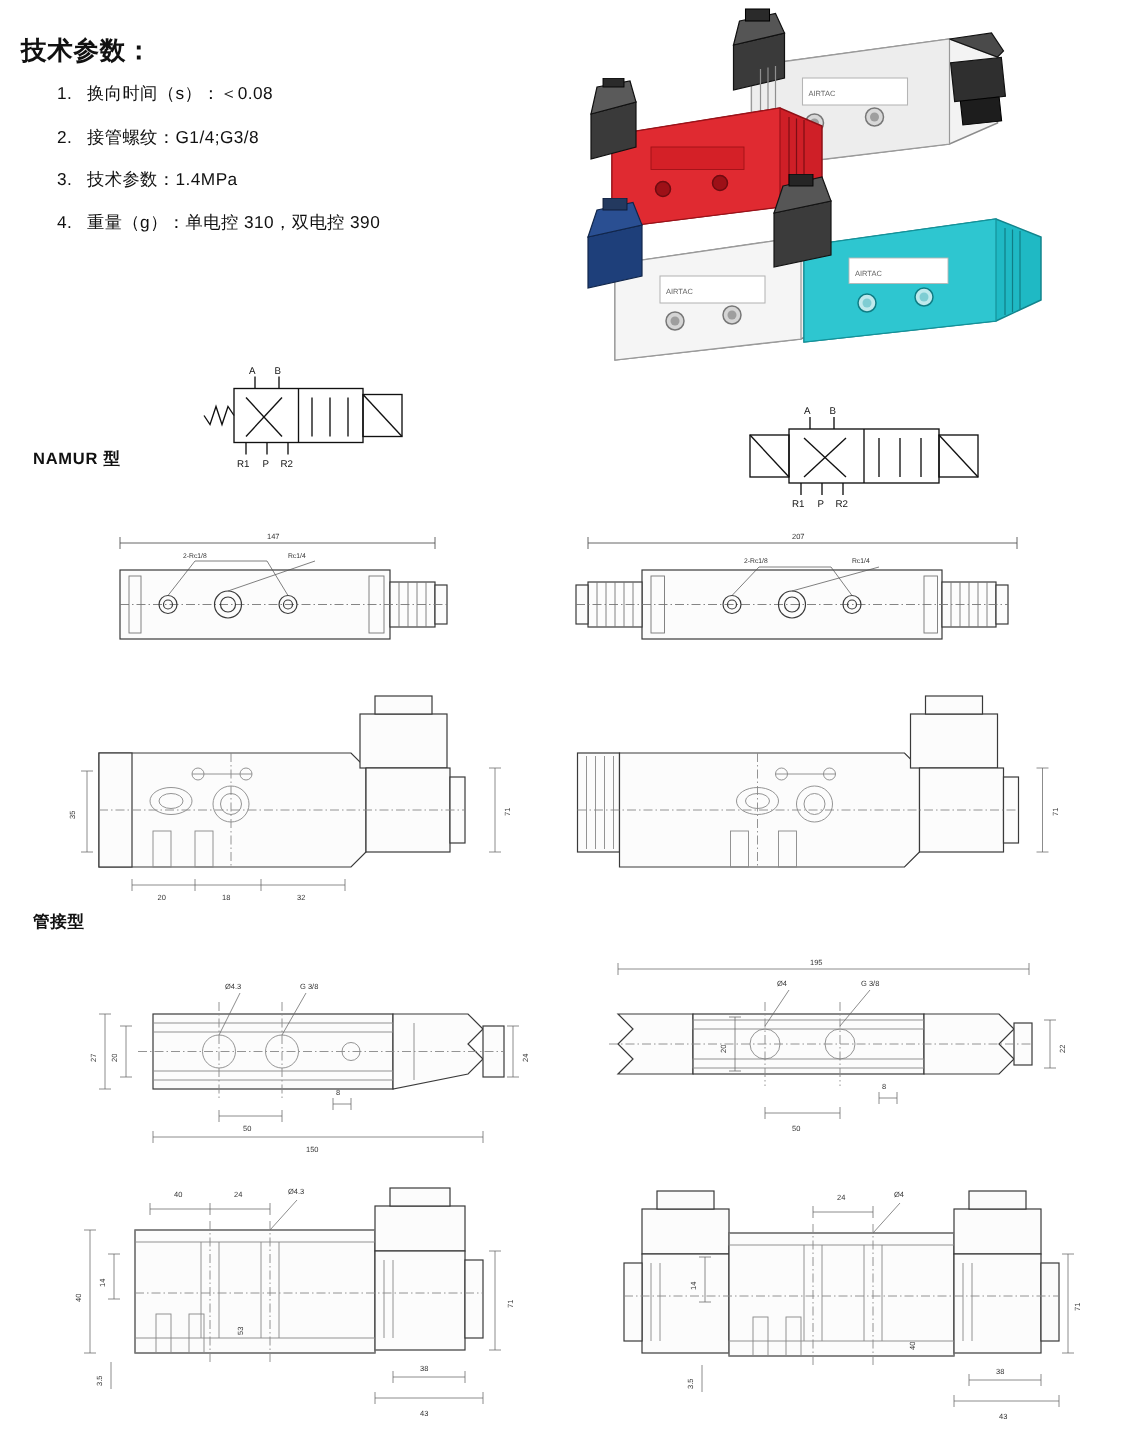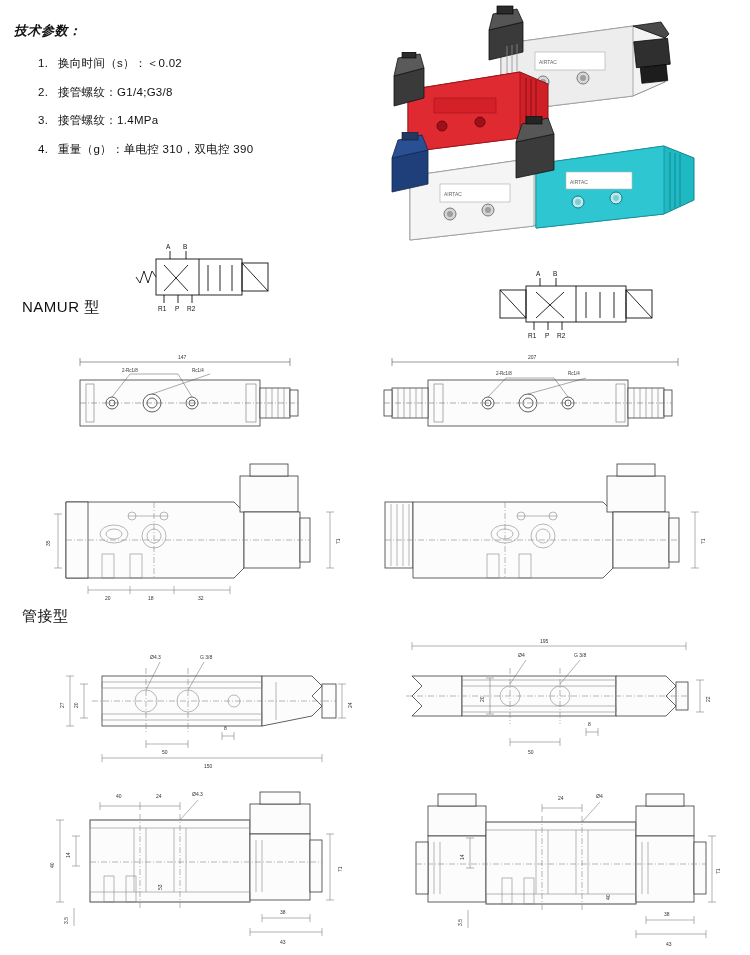--- a/index.html
+++ b/index.html
@@ -10,23 +10,22 @@
     font-family: "Liberation Sans", sans-serif;
     color: #1a1a1a;
     position: relative;
     overflow: hidden;
   }
   .page { position: relative; width:750px; height:955px; }
 
   
   .spec-title {
     position:absolute; left:14px; top:22px;
-    font-size:13px; font-weight:bold; color:#111;
+    font-size:17px; font-weight:bold; color:#111;
     letter-spacing:0.5px;
-    font-style:italic;
   }
   .spec-list {
     position:absolute; left:38px; top:56px;
     width:330px;
     margin:0; padding:0; list-style:none;
     font-size:11.5px; color:#111;
   }
   .spec-list li {
     margin:0 0 13px 0;
     padding-left:20px;
@@ -38,46 +37,46 @@
     position:absolute; left:0; top:0;
     font-size:11.5px;
   }
 
   
   .photos { position:absolute; left:378px; top:4px; width:360px; height:245px; }
 
   .valve { position:absolute; }
 
   
-  .sec-label { position:absolute; font-size:15px; font-weight:normal; color:#111; letter-spacing:0.5px; }
+  .sec-label { position:absolute; font-size:11px; font-weight:bold; color:#111; letter-spacing:0.5px; }
 
   
   svg { display:block; }
   .dwg { position:absolute; }
 
   
 </style>
 </head>
 <body>
 
 <div class="page">
 
   <div class="spec-title">技术参数：</div>
   <ul class="spec-list">
     <li>
       <span class="num">1.</span>
-      <span>换向时间（s）：＜0.02</span>
+      <span>换向时间（s）：＜0.08</span>
     </li>
     <li>
       <span class="num">2.</span>
       <span>接管螺纹：G1/4;G3/8</span>
     </li>
     <li>
       <span class="num">3.</span>
-      <span>接管螺纹：1.4MPa</span>
+      <span>技术参数：1.4MPa</span>
     </li>
     <li>
       <span class="num">4.</span>
       <span>重量（g）：单电控 310，双电控 390</span>
     </li>
   </ul>
 
   <div class="photos">
 
     <div class="valve" style="left:105px; top:0px;">

